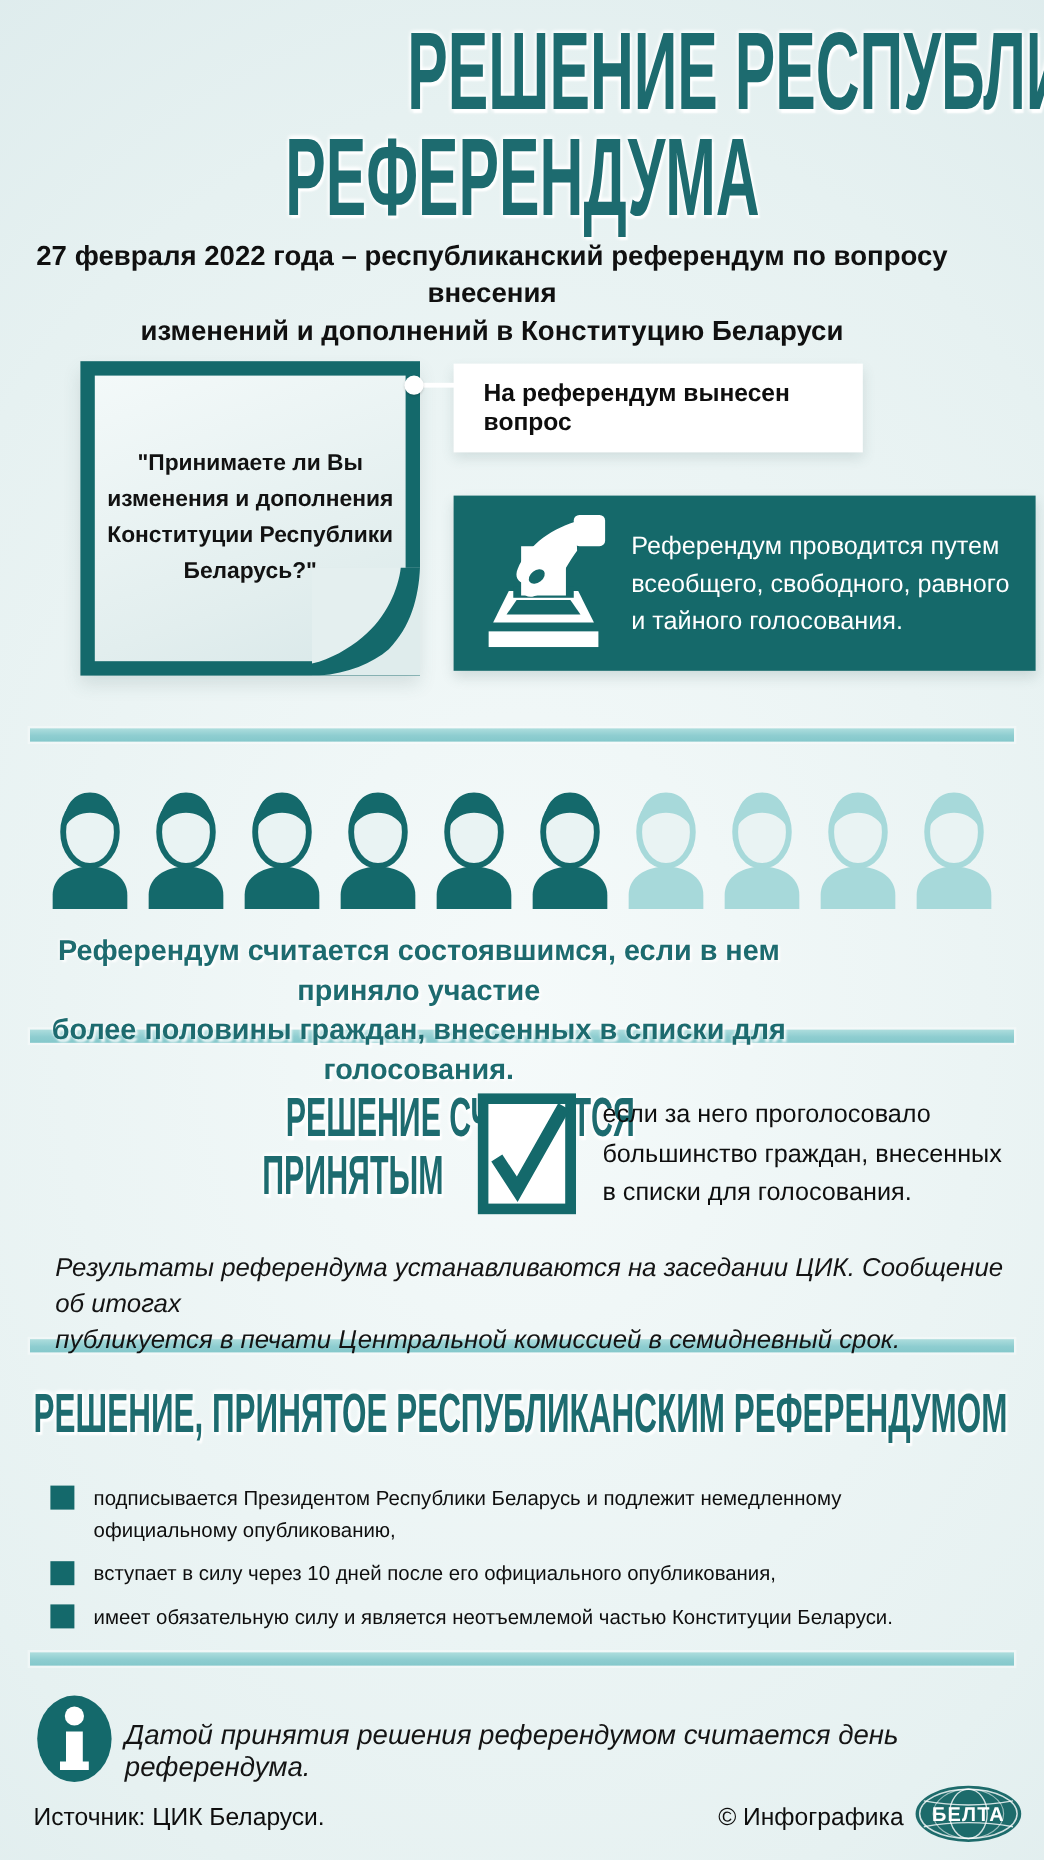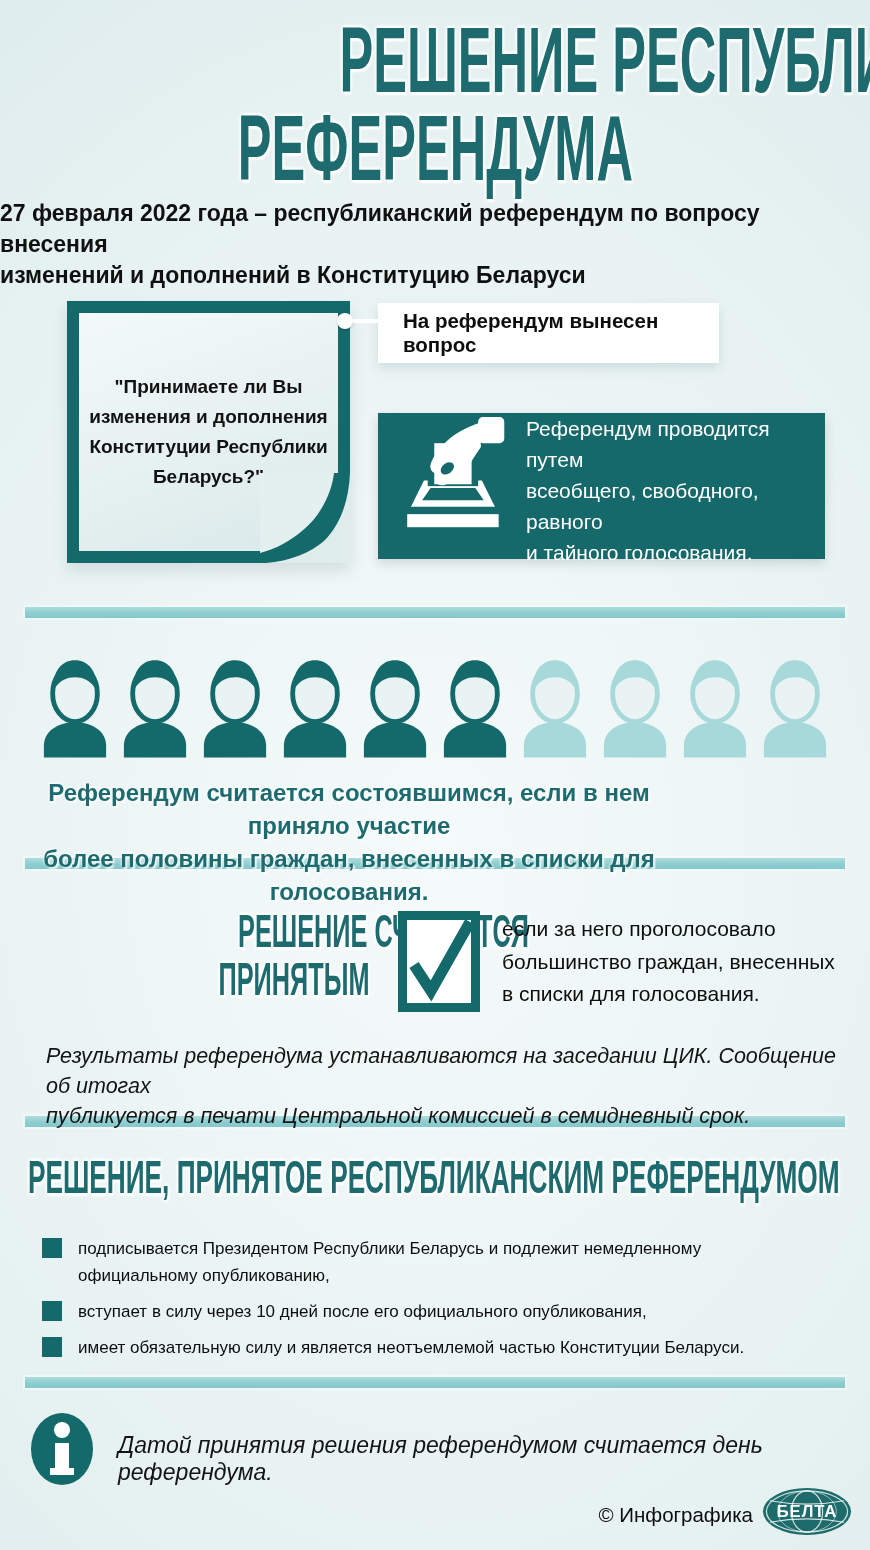--- a/index.html
+++ b/index.html
@@ -8,38 +8,38 @@
     font-family:"Liberation Sans", sans-serif; color:var(--text);
     background:radial-gradient(ellipse 120% 90% at 50% 55%, var(--background_center) 0%, #e6f1f1 55%, var(--background_edge) 100%);
   }
   .preline{white-space:pre-line;}
   
   .cond{display:inline-block; white-space:nowrap; font-weight:bold; color:var(--teal_heading);
         text-shadow:3px 3px 2px rgba(255,255,255,.95), -2px -2px 4px rgba(255,255,255,.75),
                     2px -2px 4px rgba(255,255,255,.75), -2px 2px 4px rgba(255,255,255,.75);}
   .title-line{position:absolute; left:0; width:870px; text-align:center; font-size:92px; line-height:1;}
   .title-line .cond{transform:scaleX(.55); transform-origin:50% 50%;}
-  .subtitle{position:absolute; left:0; top:198px; width:820px; margin:0; text-align:left;
+  .subtitle{position:absolute; left:0; top:198px; width:820px; margin:0; text-align:center;
             font-size:23px; line-height:31px; font-weight:bold; color:var(--text);}
   
   .note{position:absolute; left:67px; top:301px; width:283px; height:262px; background:var(--teal);
         box-shadow:0 8px 14px rgba(60,95,95,.15);}
   .note-inner{position:absolute; left:12px; top:12px; right:12px; bottom:12px;
         background:linear-gradient(160deg,#f3f9f9 0%, #e2eeee 70%, #d9e8e9 100%);
         display:flex; align-items:center; justify-content:center;}
   .note-text{margin:0 10px; text-align:center; font-size:19px; line-height:30px; font-weight:bold; color:#121212;}
   .note-corner{position:absolute; right:0; bottom:0; width:90px; height:90px;}
   .conn-dot{position:absolute; left:337px; top:313px; width:16px; height:16px; border-radius:50%;
             background:#fff; z-index:3; box-shadow:0 1px 2px rgba(0,0,0,.18);}
   .conn-line{position:absolute; left:346px; top:319px; width:34px; height:4px; background:#fff; z-index:2;}
-  .callout{position:absolute; left:378px; top:303px; width:341px; height:60px; background:#fff;
+  .callout{position:absolute; left:378px; top:303px; width:341px; height:74px; background:#fff;
            box-shadow:0 5px 10px rgba(70,105,105,.16); display:flex; align-items:center;}
   .callout p{margin:0 0 0 25px; font-size:20.5px; font-weight:bold; color:#0e0e0e;}
-  .vote-box{position:absolute; left:378px; top:413px; width:447px; height:146px; background:var(--box_teal);
-            display:flex; box-shadow:0 5px 10px rgba(60,95,95,.18);}
+  .vote-box{position:absolute; left:378px; top:413px; width:485px; height:146px; background:var(--box_teal);
+            display:flex; align-items:center; box-shadow:0 5px 10px rgba(60,95,95,.18);}
   .vote-box svg{flex:0 0 auto; margin-left:18px;}
   .vote-box p{margin:0 0 0 18px; color:#fff; font-size:21px; line-height:31px;}
   
   .stripe{position:absolute; left:25px; width:820px; height:11px;
           background:linear-gradient(#addddd 0%, var(--stripe_light) 55%, #84c8cb 100%);
           box-shadow:0 0 0 2px rgba(255,255,255,.35);}
   
   .people-row{position:absolute; left:0; top:656px; width:870px; display:flex; justify-content:center; gap:10px;}
   .person .p-face{fill:var(--person_face); stroke-width:5px;}
   .person.dark .p-fill{fill:var(--teal);} .person.dark .p-face{stroke:var(--teal);}
@@ -56,21 +56,21 @@
            font-size:21.5px; line-height:30px; color:#141414;}
   
   .adopt-head{position:absolute; left:28px; top:1153px; font-size:46px; line-height:48px;}
   .adopt-head .cond{transform:scaleX(.57); transform-origin:0 50%;}
   .bullets{position:absolute; left:42px; top:1235px; width:796px; display:grid; row-gap:9px;}
   .bullet{display:flex; gap:16px;}
   .bullet .sq{flex:0 0 auto; width:20px; height:20px; margin-top:3px; background:var(--teal);}
   .bullet p{margin:0; font-size:17px; line-height:27px; color:#0e0e0e;}
   
   .info-icon{position:absolute; left:30px; top:1412px;}
-  .info-text{position:absolute; left:118px; top:1432px; margin:0; font-style:italic; font-size:23px; color:#141414;}
+  .info-text{position:absolute; left:104px; top:1432px; margin:0; font-style:italic; font-size:23px; color:#141414;}
   
   .source{position:absolute; left:28px; top:1503px; margin:0; font-size:20.5px; color:#0e0e0e;}
   .credit{position:absolute; right:117px; top:1503px; margin:0; font-size:20.5px; color:#0e0e0e;}
   .belta{position:absolute; left:762px; top:1487px;}
   .belta text{font-family:"Liberation Sans", sans-serif; font-weight:bold; font-size:17px; fill:#fff;
               letter-spacing:1px;}
 </style>
 </head>
 <body>
 
@@ -209,20 +209,21 @@
     </div>
   </div>
 
   <svg class="info-icon" width="64" height="74" viewBox="0 0 64 74">
     <ellipse cx="32" cy="37" rx="31" ry="36" fill="#14696b"></ellipse>
     <circle cx="32" cy="18" r="8" fill="#fff"></circle>
     <path d="M25,31 h14 v25 h5 v7 h-24 v-7 h5 z" fill="#fff"></path>
   </svg>
   <p class="info-text">Датой принятия решения референдумом считается день референдума.</p>
 
+  <p class="source">Источник: ЦИК Беларуси.</p>
   <p class="credit">© Инфографика</p>
   <svg class="belta" width="90" height="49" viewBox="0 0 92 50">
     <ellipse cx="46" cy="25" rx="45" ry="24" fill="#1d6b6b"></ellipse>
     <ellipse cx="46" cy="25" rx="41.5" ry="21" fill="none" stroke="rgba(255,255,255,.8)" stroke-width="1.3"></ellipse>
     <ellipse cx="46" cy="25" rx="16" ry="21" fill="none" stroke="rgba(255,255,255,.8)" stroke-width="1.2"></ellipse>
     <ellipse cx="46" cy="25" rx="30" ry="21" fill="none" stroke="rgba(255,255,255,.55)" stroke-width="1"></ellipse>
     <path d="M8,14 Q46,21 84,14 M8,36 Q46,29 84,36" fill="none" stroke="rgba(255,255,255,.8)" stroke-width="1.2"></path>
     <text x="46" y="31" text-anchor="middle">БЕЛТА</text>
   </svg>
 

